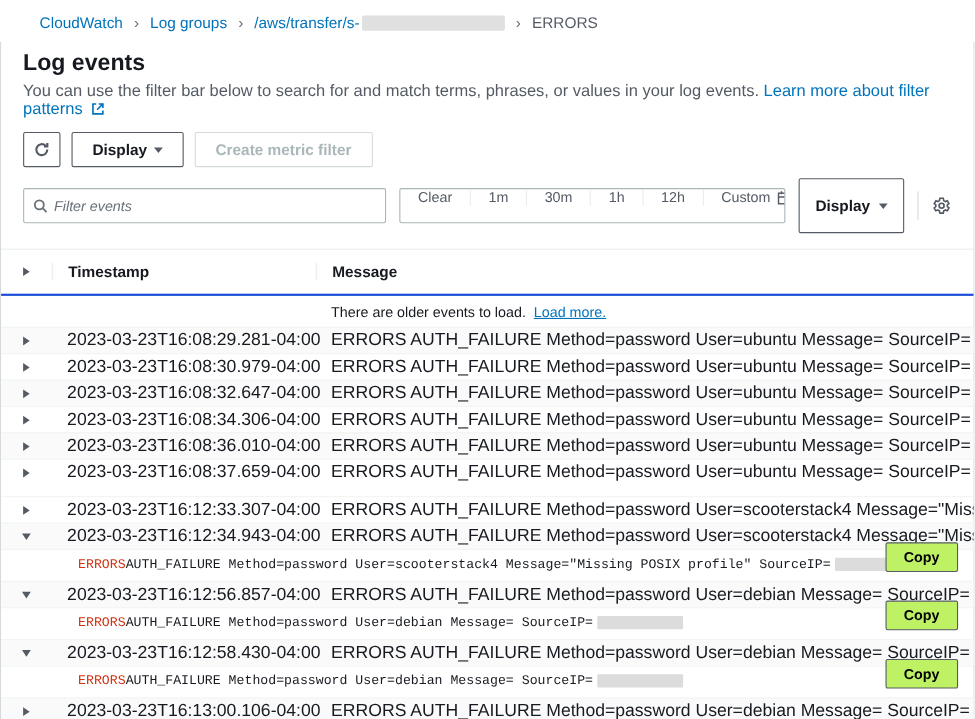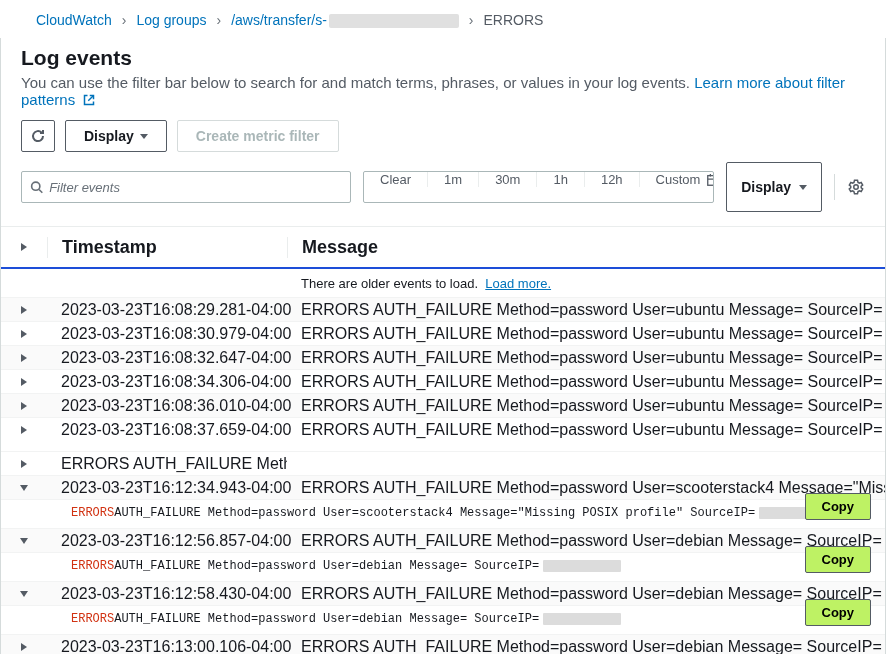--- a/index.html
+++ b/index.html
@@ -132,21 +132,21 @@
   }
   .gear svg { stroke: #545b64; }
 
   
   .tbl { border-top: 1px solid #eaeded; }
   .thead {
     display: grid;
     grid-template-columns: 46px 240px 1fr;
     align-items: center;
     height: 40px;
-    font-size: 18px;
+    font-size: 14px;
     font-weight: 700;
     color: #16191f;
   }
   .thead .hcell.ts, .thead .hcell.msg { border-left: 1px solid #eaeded; padding-left: 14px;}
   .thead .hcell.exp { }
 
   .older-row {
     display: grid;
     grid-template-columns: 46px 240px 1fr;
     height: 30px;
@@ -394,20 +394,21 @@
           <div class="c3">
             <span>ERRORS AUTH_FAILURE Method=password User=ubuntu Message= SourceIP=</span>
             <span class="redact-ip"></span>
           </div>
         </div>
         <div class="sep-row"></div>
         <div class="row">
           <div class="c1">
             <span class="tri"></span>
           </div>
+          <div class="c2">2023-03-23T16:12:33.307-04:00</div>
           <div class="c3">
             <span>ERRORS AUTH_FAILURE Method=password User=scooterstack4 Message="Missing POSIX profile" Source…</span>
           </div>
         </div>
         <div class="row">
           <div class="c1">
             <span class="tri open"></span>
           </div>
           <div class="c2">2023-03-23T16:12:34.943-04:00</div>
           <div class="c3">

